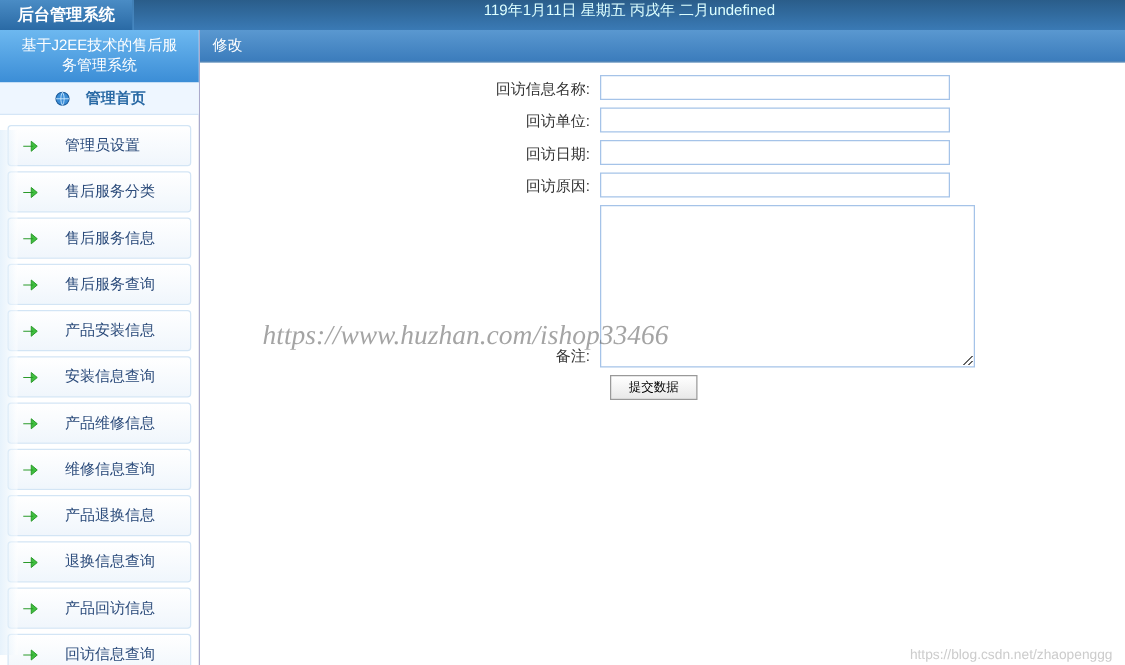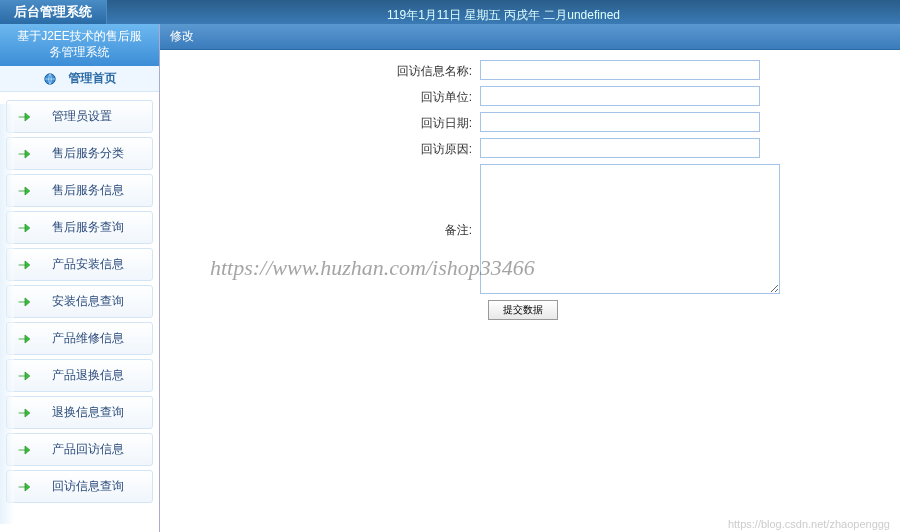--- a/index.html
+++ b/index.html
@@ -1,37 +1,37 @@
 <!DOCTYPE html>
 <html><head>
 <meta charset="utf-8">
 <style>
 * { margin: 0; padding: 0; box-sizing: border-box; }
 body { font-family: "Microsoft YaHei", SimSun, Arial, sans-serif; font-size: 12px; background: #fff; width: 900px; height: 532px; overflow: hidden; position: relative; }
 
-.topbar { height: 24px; background: linear-gradient(#2a5d8a, #3a7ab5); color: #fff; display: flex; align-items: flex-end; }
+.topbar { height: 24px; background: linear-gradient(#2a5d8a, #3a7ab5); color: #fff; display: flex; align-items: flex-start; }
 .top-title { background: linear-gradient(#4a8cc5, #2a6aa5); padding: 0 14px; height: 24px; line-height: 24px; font-weight: bold; font-size: 13px; border-right: 1px solid #4a8cc5; }
 .top-date { flex: 1; text-align: center; font-size: 12px; color: #dff; }
 
 .container { display: flex; height: 508px; }
 
 .sidebar { width: 160px; background: #fff; border-right: 1px solid #aac; position: relative; }
 .sidebar-head { background: linear-gradient(#6db8f0, #3b8dd6); color: #fff; text-align: center; padding: 4px 0 6px; font-size: 12px; line-height: 16px; }
 .sidebar-home { display: flex; align-items: center; justify-content: center; gap: 12px; background: #eef6ff; padding: 4px 0; color: #2a6aa5; font-weight: bold; border-bottom: 1px solid #d5e6f7; }
 .globe { width: 14px; height: 14px; }
 
 .menu { list-style: none; padding: 4px 6px; }
 .menu li { display: flex; align-items: center; gap: 19px; margin: 4px 0; padding: 7px 10px; border: 1px solid #d3e5f5; border-radius: 3px; background: linear-gradient(#ffffff, #f0f6fc); cursor: pointer; color: #2a4a7a; }
 .arrow-icon { width: 16px; height: 14px; flex-shrink: 0; }
 
 .main { flex: 1; background: #fff; overflow: auto; }
 .main-title { background: linear-gradient(#5a98d0, #3b7cbc); color: #fff; padding: 4px 10px; font-size: 12px; border-bottom: 1px solid #2a6aa5; }
 
 .form-area { padding: 10px 20px; }
-.form-row { display: flex; align-items: center; margin-bottom: 6px; }
+.form-row { display: flex; align-items: flex-end; margin-bottom: 6px; }
 .form-row label { width: 300px; text-align: right; padding-right: 8px; padding-top: 3px; color: #333; }
 .form-row input[type=text] { width: 280px; height: 20px; border: 1px solid #a5c3e8; background: #fff; padding: 0 4px; }
 .form-row textarea { width: 300px; height: 130px; border: 1px solid #a5c3e8; resize: both; padding: 4px; font-family: inherit; }
 .submit-row { margin-left: 308px; margin-top: 6px; }
 .submit-row button { padding: 2px 14px; font-size: 10px; border: 1px solid #999; background: linear-gradient(#fff, #e8e8e8); cursor: pointer; }
 
 .watermark { position: absolute; top: 255px; left: 210px; font-size: 22px; font-style: italic; color: rgba(90, 90, 90, 0.55); font-family: Georgia, serif; pointer-events: none; z-index: 50; }
 .footer-wm { position: absolute; bottom: 2px; right: 10px; font-size: 11px; color: #ccc; pointer-events: none; }
 
 .left-faint { position: absolute; left: 0; top: 80px; width: 14px; height: 420px; background: linear-gradient(90deg, #cfe6f8, #fff); opacity: 0.5; pointer-events: none; }
@@ -98,20 +98,26 @@
         <li>
           <svg class="arrow-icon" viewBox="0 0 20 16">
             <path d="M2 8h10M10 3l6 5-6 5z" fill="#3fbf3f" stroke="#2a9a2a" stroke-width="1"></path>
           </svg>
           <span>产品维修信息</span>
         </li>
         <li>
           <svg class="arrow-icon" viewBox="0 0 20 16">
             <path d="M2 8h10M10 3l6 5-6 5z" fill="#3fbf3f" stroke="#2a9a2a" stroke-width="1"></path>
           </svg>
+          <span>维修信息查询</span>
+        </li>
+        <li>
+          <svg class="arrow-icon" viewBox="0 0 20 16">
+            <path d="M2 8h10M10 3l6 5-6 5z" fill="#3fbf3f" stroke="#2a9a2a" stroke-width="1"></path>
+          </svg>
           <span>产品退换信息</span>
         </li>
         <li>
           <svg class="arrow-icon" viewBox="0 0 20 16">
             <path d="M2 8h10M10 3l6 5-6 5z" fill="#3fbf3f" stroke="#2a9a2a" stroke-width="1"></path>
           </svg>
           <span>退换信息查询</span>
         </li>
         <li>
           <svg class="arrow-icon" viewBox="0 0 20 16">

